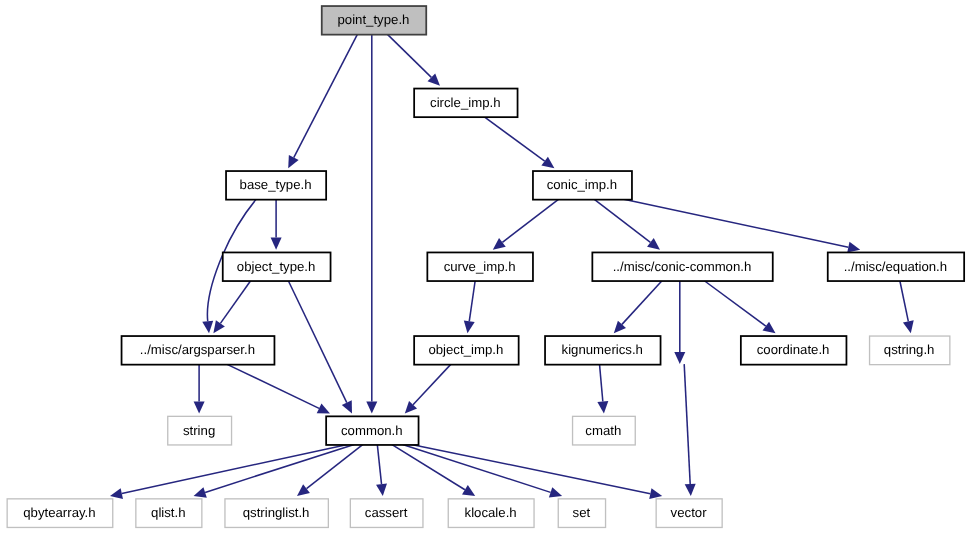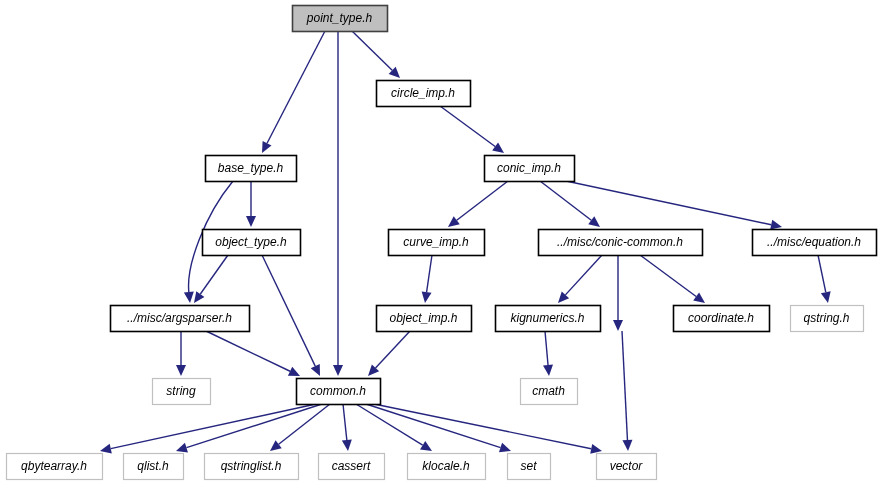--- a/index.html
+++ b/index.html
@@ -12,21 +12,20 @@
     width: 883px;
     height: 485px;
     overflow: hidden;
     font-family: "Liberation Sans", sans-serif;
   }
   #graph-root {
     position: relative;
     width: 883px;
     height: 485px;
     background: #ffffff;
-    font-style: italic;
   }
   svg#dep-graph {
     display: block;
     width: 883px;
     height: 485px;
   }
   .node-box {
     fill: #ffffff;
     stroke: #000000;
     stroke-width: 1.6px;

